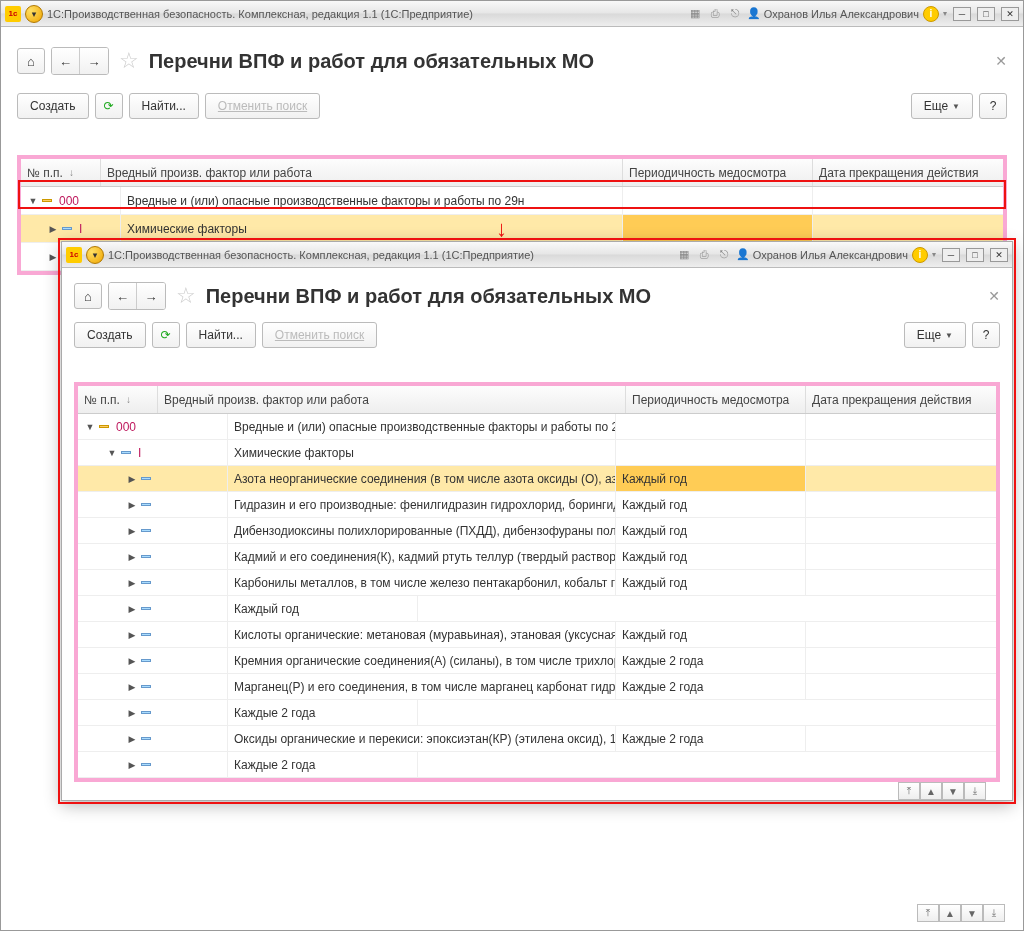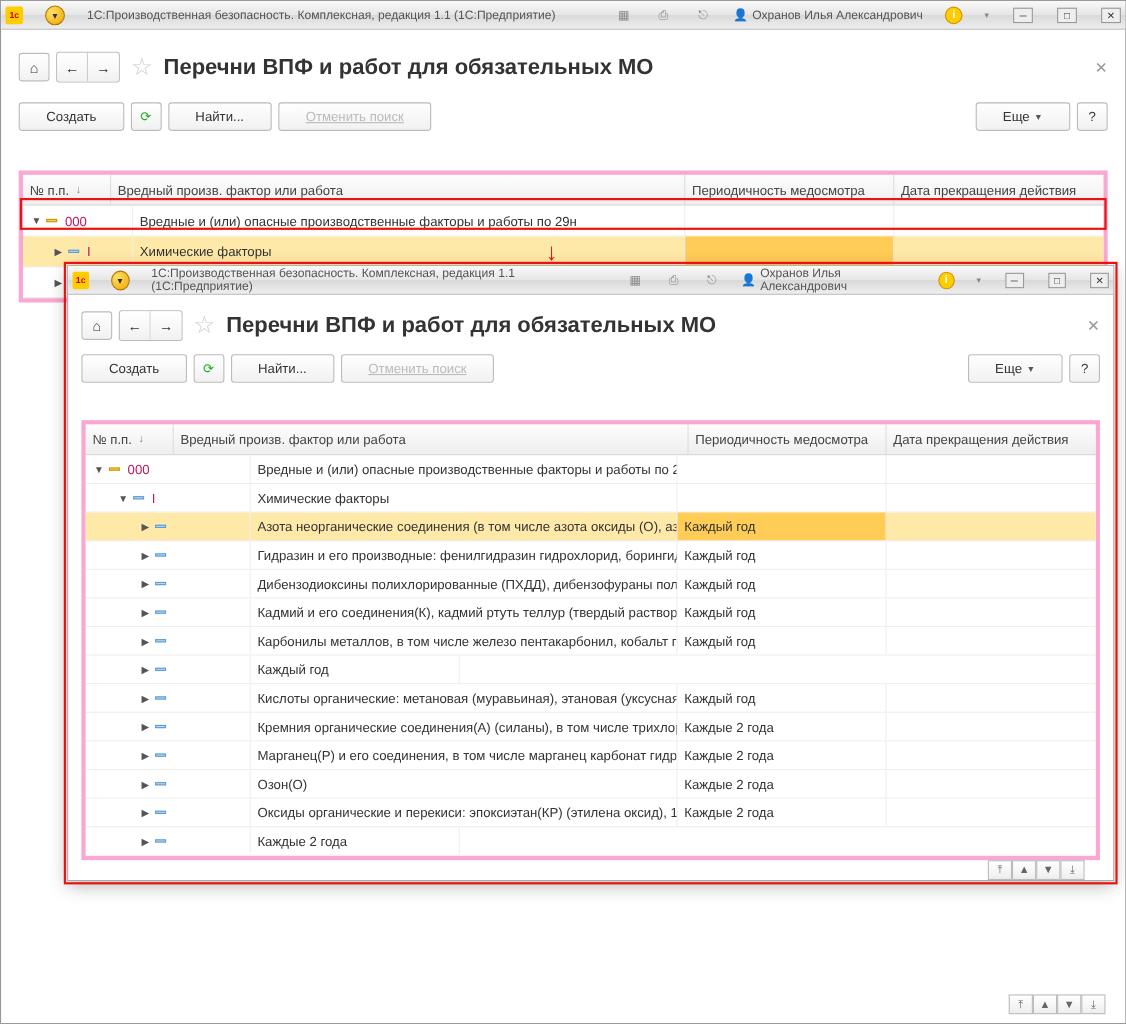--- a/index.html
+++ b/index.html
@@ -1,37 +1,37 @@
 <!DOCTYPE html>
 <html><head>
 <meta charset="utf-8">
 <style>
 * { box-sizing: border-box; margin: 0; padding: 0; font-family: Arial, sans-serif; }
 body { background: #f5f5f5; width: 1024px; height: 931px; overflow: hidden; font-size: 12px; color: #333; }
 .outer-frame { width: 1024px; height: 931px; background: #fff; border: 1px solid #999; position: relative; }
-.gloss-bar { height: 26px; background: linear-gradient(#f9f9f9,#e6e6e6 49%,#d9d9d9 51%,#eee); border-bottom: 1px solid #bbb; display: flex; align-items: center; padding: 0 4px; gap: 20px; font-size: 11px; }
+.gloss-bar { height: 26px; background: linear-gradient(#f9f9f9,#e6e6e6 49%,#d9d9d9 51%,#eee); border-bottom: 1px solid #bbb; display: flex; align-items: center; padding: 0 4px; gap: 4px; font-size: 11px; }
 .logo1c { width: 16px; height: 16px; background: #ffcc00; border-radius: 2px; display: inline-flex; align-items: center; justify-content: center; font-size: 8px; font-weight: bold; color: #c00; }
 .round-btn { width: 18px; height: 18px; border-radius: 50%; background: radial-gradient(circle at 30% 30%, #ffe066, #f0a500); border: 1px solid #b07800; display: inline-flex; align-items: center; justify-content: center; font-size: 9px; color: #333; }
 .title-txt { color: #555; }
 .tb-spacer { flex: 1; }
 .tb-icon { width: 16px; height: 16px; display: inline-flex; align-items: center; justify-content: center; color: #888; cursor: default; }
 .user-block { display: flex; align-items: center; gap: 3px; color: #555; }
 .info-icon { width: 16px; height: 16px; border-radius: 50%; background: #ffcc00; border: 1px solid #c90; color: #fff; display: inline-flex; align-items: center; justify-content: center; font-size: 10px; font-weight: bold; }
 .win-btn { width: 18px; height: 14px; border: 1px solid #999; background: #eee; display: inline-flex; align-items: center; justify-content: center; font-size: 9px; color: #333; margin-left: 2px; }
 .content-area { padding: 10px 16px; }
 .header-row { display: flex; align-items: center; gap: 6px; padding: 10px 0 14px; }
 .sq-btn { width: 28px; height: 26px; border: 1px solid #bbb; border-radius: 3px; background: linear-gradient(#fff,#f1f1f1); display: inline-flex; align-items: center; justify-content: center; font-size: 13px; color: #333; }
 .nav-group { display: flex; border: 1px solid #bbb; border-radius: 3px; overflow: hidden; }
 .nav-group .sq-btn { border: none; border-right: 1px solid #ccc; border-radius: 0; }
 .nav-group .sq-btn:last-child { border-right: none; }
 .star-icon { font-size: 22px; color: #ccc; margin: 0 4px; }
 .page-title { font-size: 20px; font-weight: bold; color: #333; }
 .close-x { font-size: 14px; color: #999; }
 .toolbar-row { display: flex; align-items: center; gap: 6px; padding: 4px 0 10px; }
-.btn { height: 26px; padding: 0 24px; border: 1px solid #bbb; border-radius: 3px; background: linear-gradient(#fff,#f1f1f1); display: inline-flex; align-items: center; font-size: 12px; color: #333; }
+.btn { height: 26px; padding: 0 12px; border: 1px solid #bbb; border-radius: 3px; background: linear-gradient(#fff,#f1f1f1); display: inline-flex; align-items: center; font-size: 12px; color: #333; }
 .btn.disabled { color: #bbb; text-decoration: underline; }
 .btn.icon-only { padding: 0; width: 28px; justify-content: center; }
 .btn .arrow { margin-left: 4px; font-size: 8px; color: #555; }
 .grid { border: 4px solid #f9a8d4; margin-top: 26px; }
 .grid-header { display: flex; background: linear-gradient(#fdfdfd,#eee); border-bottom: 1px solid #ccc; height: 28px; align-items: center; font-size: 12px; color: #444; }
 .col-num { width: 80px; padding-left: 6px; display: flex; align-items: center; gap: 6px; border-right: 1px solid #ddd; height: 100%; }
 .col-name { flex: 1; padding-left: 6px; border-right: 1px solid #ddd; height: 100%; display: flex; align-items: center; }
 .col-period { width: 190px; padding-left: 6px; border-right: 1px solid #ddd; height: 100%; display: flex; align-items: center; }
 .col-date { width: 190px; padding-left: 6px; height: 100%; display: flex; align-items: center; }
 .grid-body { background: #fff; }
@@ -308,21 +308,20 @@
     </div>
     <div class="tcell">Марганец(Р) и его соединения, в том числе марганец карбонат гидрат(...</div>
     <div class="pcell">Каждые 2 года</div>
     <div class="dcell"></div>
             </div>
             <div class="row small-row">
     <div class="ncell" style="padding-left:48px;width:auto;min-width:150px;">
       <span class="exp-arrow">▶</span>
       <span class="dash blue"></span>
     </div>
-    <div class="tcell">Озон(О)</div>
     <div class="pcell">Каждые 2 года</div>
     <div class="dcell"></div>
             </div>
             <div class="row small-row">
     <div class="ncell" style="padding-left:48px;width:auto;min-width:150px;">
       <span class="exp-arrow">▶</span>
       <span class="dash blue"></span>
     </div>
     <div class="tcell">Оксиды органические и перекиси: эпоксиэтан(КР) (этилена оксид), 1,2-...</div>
     <div class="pcell">Каждые 2 года</div>

